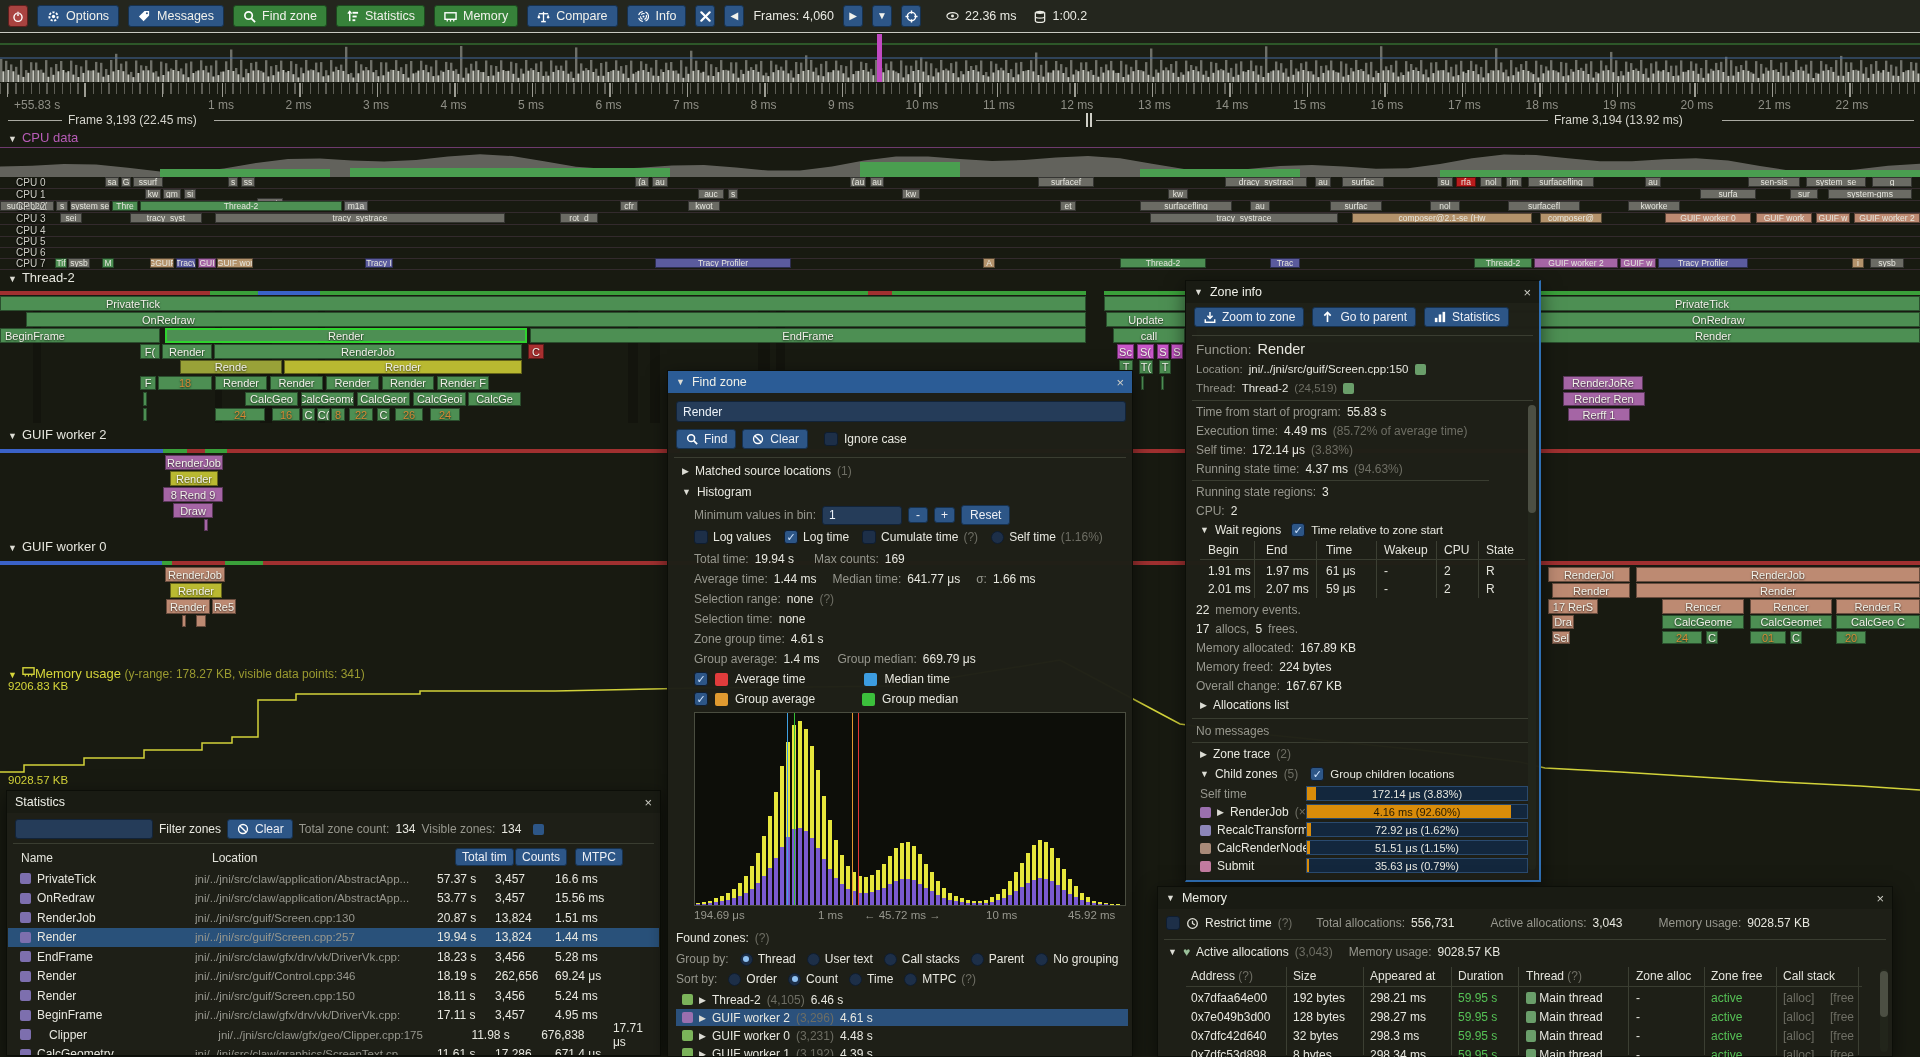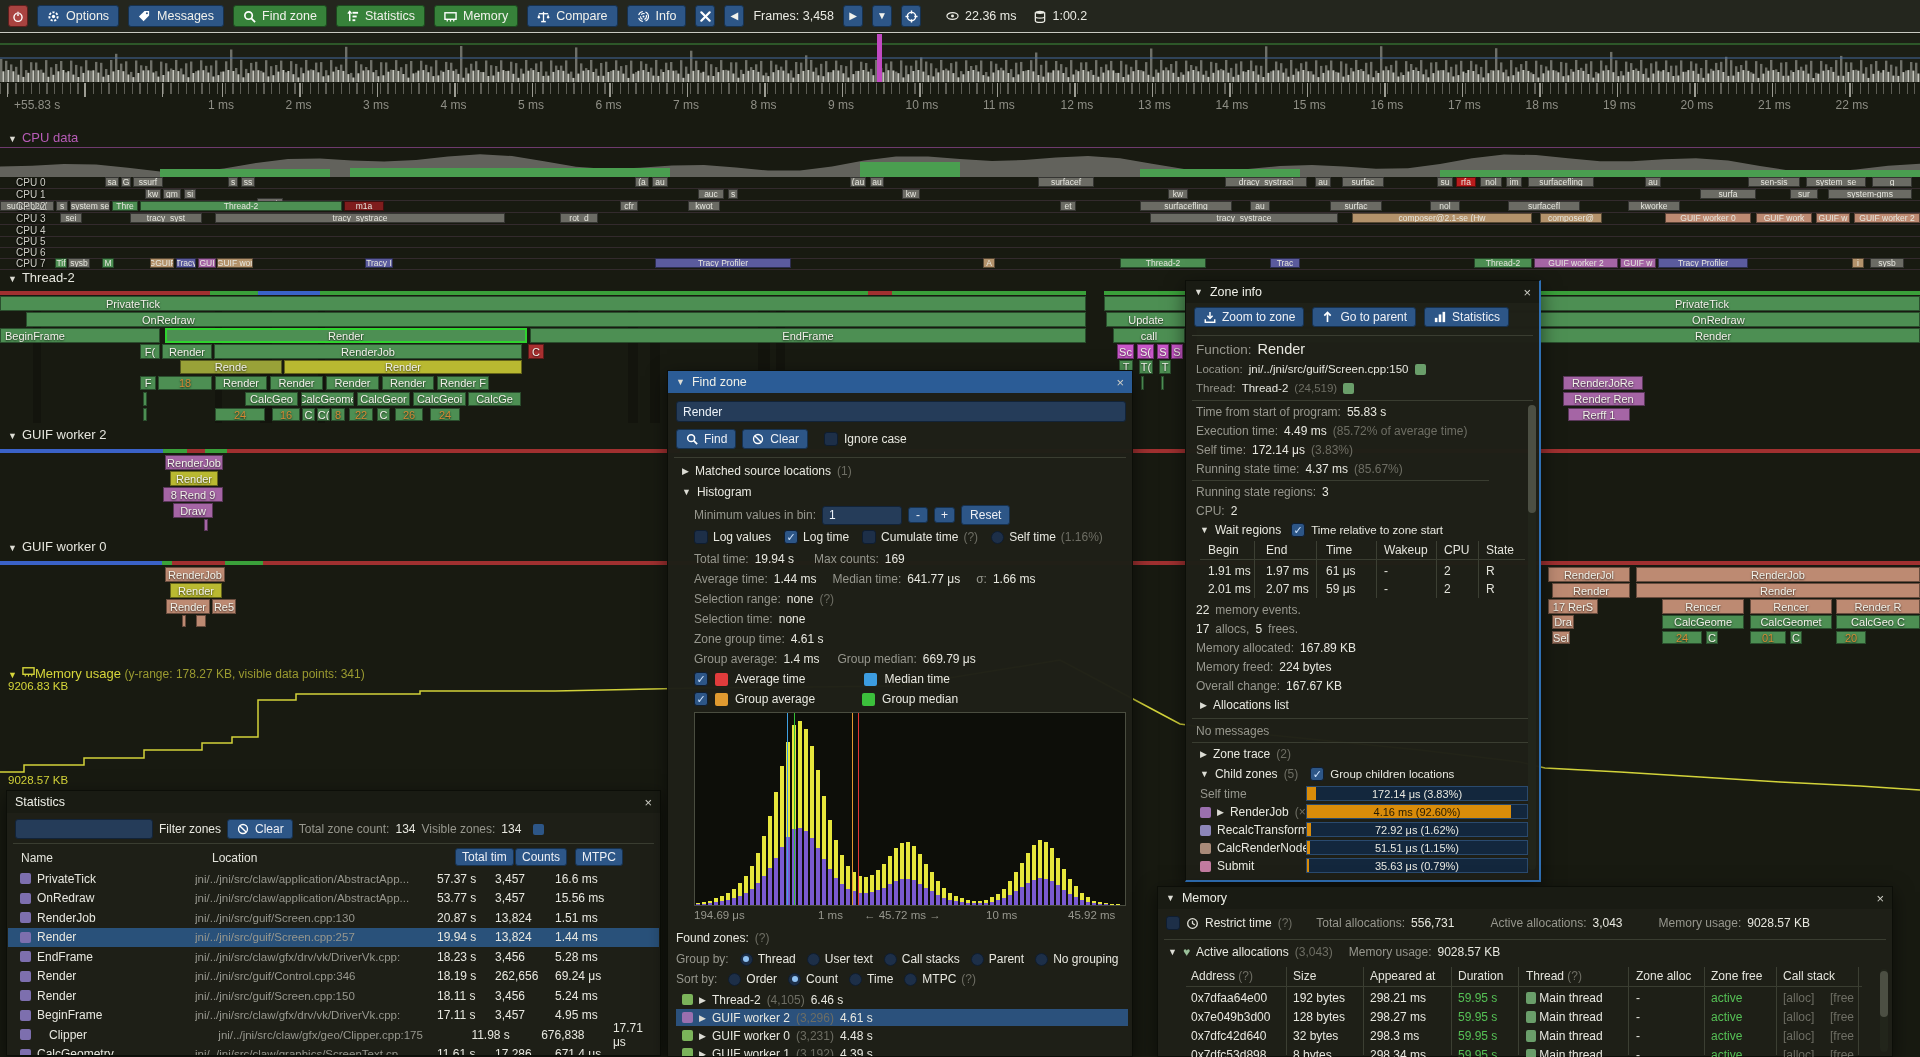--- a/index.html
+++ b/index.html
@@ -188,21 +188,21 @@
         <span class="ic">
           <svg width="13" height="13" viewBox="0 0 14 14">
             <line x1="2.5" y1="2.5" x2="11.5" y2="11.5" stroke="#fff" stroke-width="2.4" stroke-linecap="round"></line>
             <line x1="11.5" y1="2.5" x2="2.5" y2="11.5" stroke="#fff" stroke-width="2.4" stroke-linecap="round"></line>
           </svg>
         </span>
       </button>
     <button class="tb blue icononly">
         <span class="caret">◀</span>
       </button>
-    <span class="tbtext">Frames: 3,458</span>
+    <span class="tbtext">Frames: 4,060</span>
     <button class="tb blue icononly">
         <span class="caret">▶</span>
       </button>
     <button class="tb blue icononly">
         <span class="caret">▼</span>
       </button>
     <button class="tb blue icononly">
         <span class="ic">
           <svg width="13" height="13" viewBox="0 0 14 14">
             <circle cx="7" cy="7" r="4.5" fill="none" stroke="#fff" stroke-width="1.5"></circle>
@@ -1027,20 +1027,30 @@
       <span style="left: 1215.5px;">14 ms</span>
       <span style="left: 1293px;">15 ms</span>
       <span style="left: 1370.5px;">16 ms</span>
       <span style="left: 1448px;">17 ms</span>
       <span style="left: 1525.5px;">18 ms</span>
       <span style="left: 1603px;">19 ms</span>
       <span style="left: 1680.5px;">20 ms</span>
       <span style="left: 1758px;">21 ms</span>
       <span style="left: 1835.5px;">22 ms</span>
     </div>
+  <div class="framerow" id="framerow">
+      <span class="fline" style="left: 8px; width: 54px;"></span>
+      <span class="fline" style="left: 214px; width: 866px;"></span>
+      <span class="abs" style="left: 68px;">Frame 3,193 (22.45 ms)</span>
+      <span class="fsplit" style="left: 1086px;"></span>
+      <span class="fsplit" style="left: 1090px;"></span>
+      <span class="fline" style="left: 1096px; width: 452px;"></span>
+      <span class="fline" style="left: 1722px; width: 192px;"></span>
+      <span class="abs" style="left: 1554px;">Frame 3,194 (13.92 ms)</span>
+    </div>
 
   <div class="sechdr cpuhdr abs" style="left:8px;top:130px;text-align:center;"><span class="tri">▼</span><span>CPU data</span></div>
   <div class="cpuline" style="top:147px;"></div>
   <svg id="cpusvg" class="abs" style="left:0;top:150px;" width="1920" height="27">
       <path d="M0,27 L0,16.6 L32,15.7 L64,13.9 L96,14.4 L128,17.7 L160,21.4 L192,22.1 L224,18.6 L256,13.0 L288,8.9 L320,8.4 L352,10.4 L384,11.6 L416,10.0 L448,6.4 L480,4.3 L512,6.0 L544,11.3 L576,16.7 L608,19.0 L640,17.7 L672,15.4 L704,15.1 L736,17.6 L768,20.5 L800,20.5 L832,16.5 L864,10.6 L896,6.5 L928,6.4 L960,8.9 L992,10.9 L1024,10.1 L1056,7.4 L1088,5.9 L1120,8.2 L1152,13.7 L1184,19.0 L1216,21.0 L1248,19.1 L1280,16.0 L1312,14.9 L1344,16.5 L1376,18.7 L1408,18.3 L1440,14.1 L1472,8.3 L1504,4.6 L1536,5.0 L1568,8.3 L1600,11.2 L1632,11.2 L1664,9.2 L1696,8.2 L1728,10.6 L1760,16.0 L1792,20.9 L1824,22.3 L1856,19.6 L1888,15.7 L1920,13.7 L1920,27 Z" fill="#70706a" opacity="0.85"></path>
       <rect x="160" y="19" width="170" height="8" fill="#4a9e50"></rect>
       <rect x="350" y="18" width="320" height="9" fill="#4a9e50"></rect>
       <rect x="860" y="12" width="100" height="15" fill="#4a9e50"></rect>
       <rect x="1140" y="19" width="160" height="8" fill="#4a9e50"></rect>
       <rect x="1440" y="20" width="480" height="7" fill="#4a9e50"></rect>
@@ -1082,21 +1092,21 @@
       <div class="czn" style="left: 1700px; top: 189px; width: 56px; height: 10px; background: rgb(107, 107, 100);">surfa</div>
       <div class="czn" style="left: 1790px; top: 189px; width: 28px; height: 10px; background: rgb(107, 107, 100);">sur</div>
       <div class="czn" style="left: 1828px; top: 189px; width: 84px; height: 10px; background: rgb(107, 107, 100);">system-gms</div>
       <div class="cpurow-label" style="left: 16px; top: 189px;">CPU 1</div>
       <div class="cpu-sep" style="top: 212px;"></div>
       <div class="czn" style="left: 0px; top: 201px; width: 54px; height: 10px; background: rgb(107, 107, 100);">surfdeb2g(</div>
       <div class="czn" style="left: 56px; top: 201px; width: 12px; height: 10px; background: rgb(107, 107, 100);">s</div>
       <div class="czn" style="left: 70px; top: 201px; width: 40px; height: 10px; background: rgb(107, 107, 100);">system se</div>
       <div class="czn" style="left: 112px; top: 201px; width: 26px; height: 10px; background: rgb(77, 143, 83);">Thre</div>
       <div class="czn" style="left: 140px; top: 201px; width: 202px; height: 10px; background: rgb(77, 143, 83);">Thread-2</div>
-      <div class="czn" style="left: 344px; top: 201px; width: 40px; height: 10px; background: #7f1d1d;">m1a</div>
+      <div class="czn" style="left: 344px; top: 201px; width: 24px; height: 10px; background: #737373;">m1a</div>
       <div class="czn" style="left: 620px; top: 201px; width: 18px; height: 10px; background: rgb(107, 107, 100);">cfr</div>
       <div class="czn" style="left: 688px; top: 201px; width: 32px; height: 10px; background: rgb(107, 107, 100);">kwot</div>
       <div class="czn" style="left: 1060px; top: 201px; width: 16px; height: 10px; background: rgb(107, 107, 100);">et</div>
       <div class="czn" style="left: 1140px; top: 201px; width: 92px; height: 10px; background: rgb(107, 107, 100);">surfacefling</div>
       <div class="czn" style="left: 1250px; top: 201px; width: 20px; height: 10px; background: rgb(107, 107, 100);">au</div>
       <div class="czn" style="left: 1330px; top: 201px; width: 52px; height: 10px; background: rgb(107, 107, 100);">surfac</div>
       <div class="czn" style="left: 1430px; top: 201px; width: 30px; height: 10px; background: rgb(107, 107, 100);">nol</div>
       <div class="czn" style="left: 1508px; top: 201px; width: 72px; height: 10px; background: rgb(107, 107, 100);">surfacefl</div>
       <div class="czn" style="left: 1628px; top: 201px; width: 52px; height: 10px; background: rgb(107, 107, 100);">kworke</div>
       <div class="cpurow-label" style="left: 16px; top: 201px;">CPU 2</div>
@@ -1932,21 +1942,21 @@
           <span class="dim">(85.72% of average time)</span>
         </div>
         <div class="row" style="left: 10px; top: 162px;">
           <span class="lbl">Self time:</span>
           <span class="val">172.14 μs</span>
           <span class="dim">(3.83%)</span>
         </div>
         <div class="row" style="left: 10px; top: 181px;">
           <span class="lbl">Running state time:</span>
           <span class="val">4.37 ms</span>
-          <span class="dim">(85.67%)</span>
+          <span class="dim">(94.63%)</span>
         </div>
       </div>
     <div class="sep" style="top:199px;right:50px;"></div>
     <div class="row" style="left:10px;top:204px;">
         <span class="lbl">Running state regions:</span>
         <span class="val">3</span>
       </div>
     <div class="row" style="left:10px;top:223px;">
         <span class="lbl">CPU:</span>
         <span class="val">2</span>

